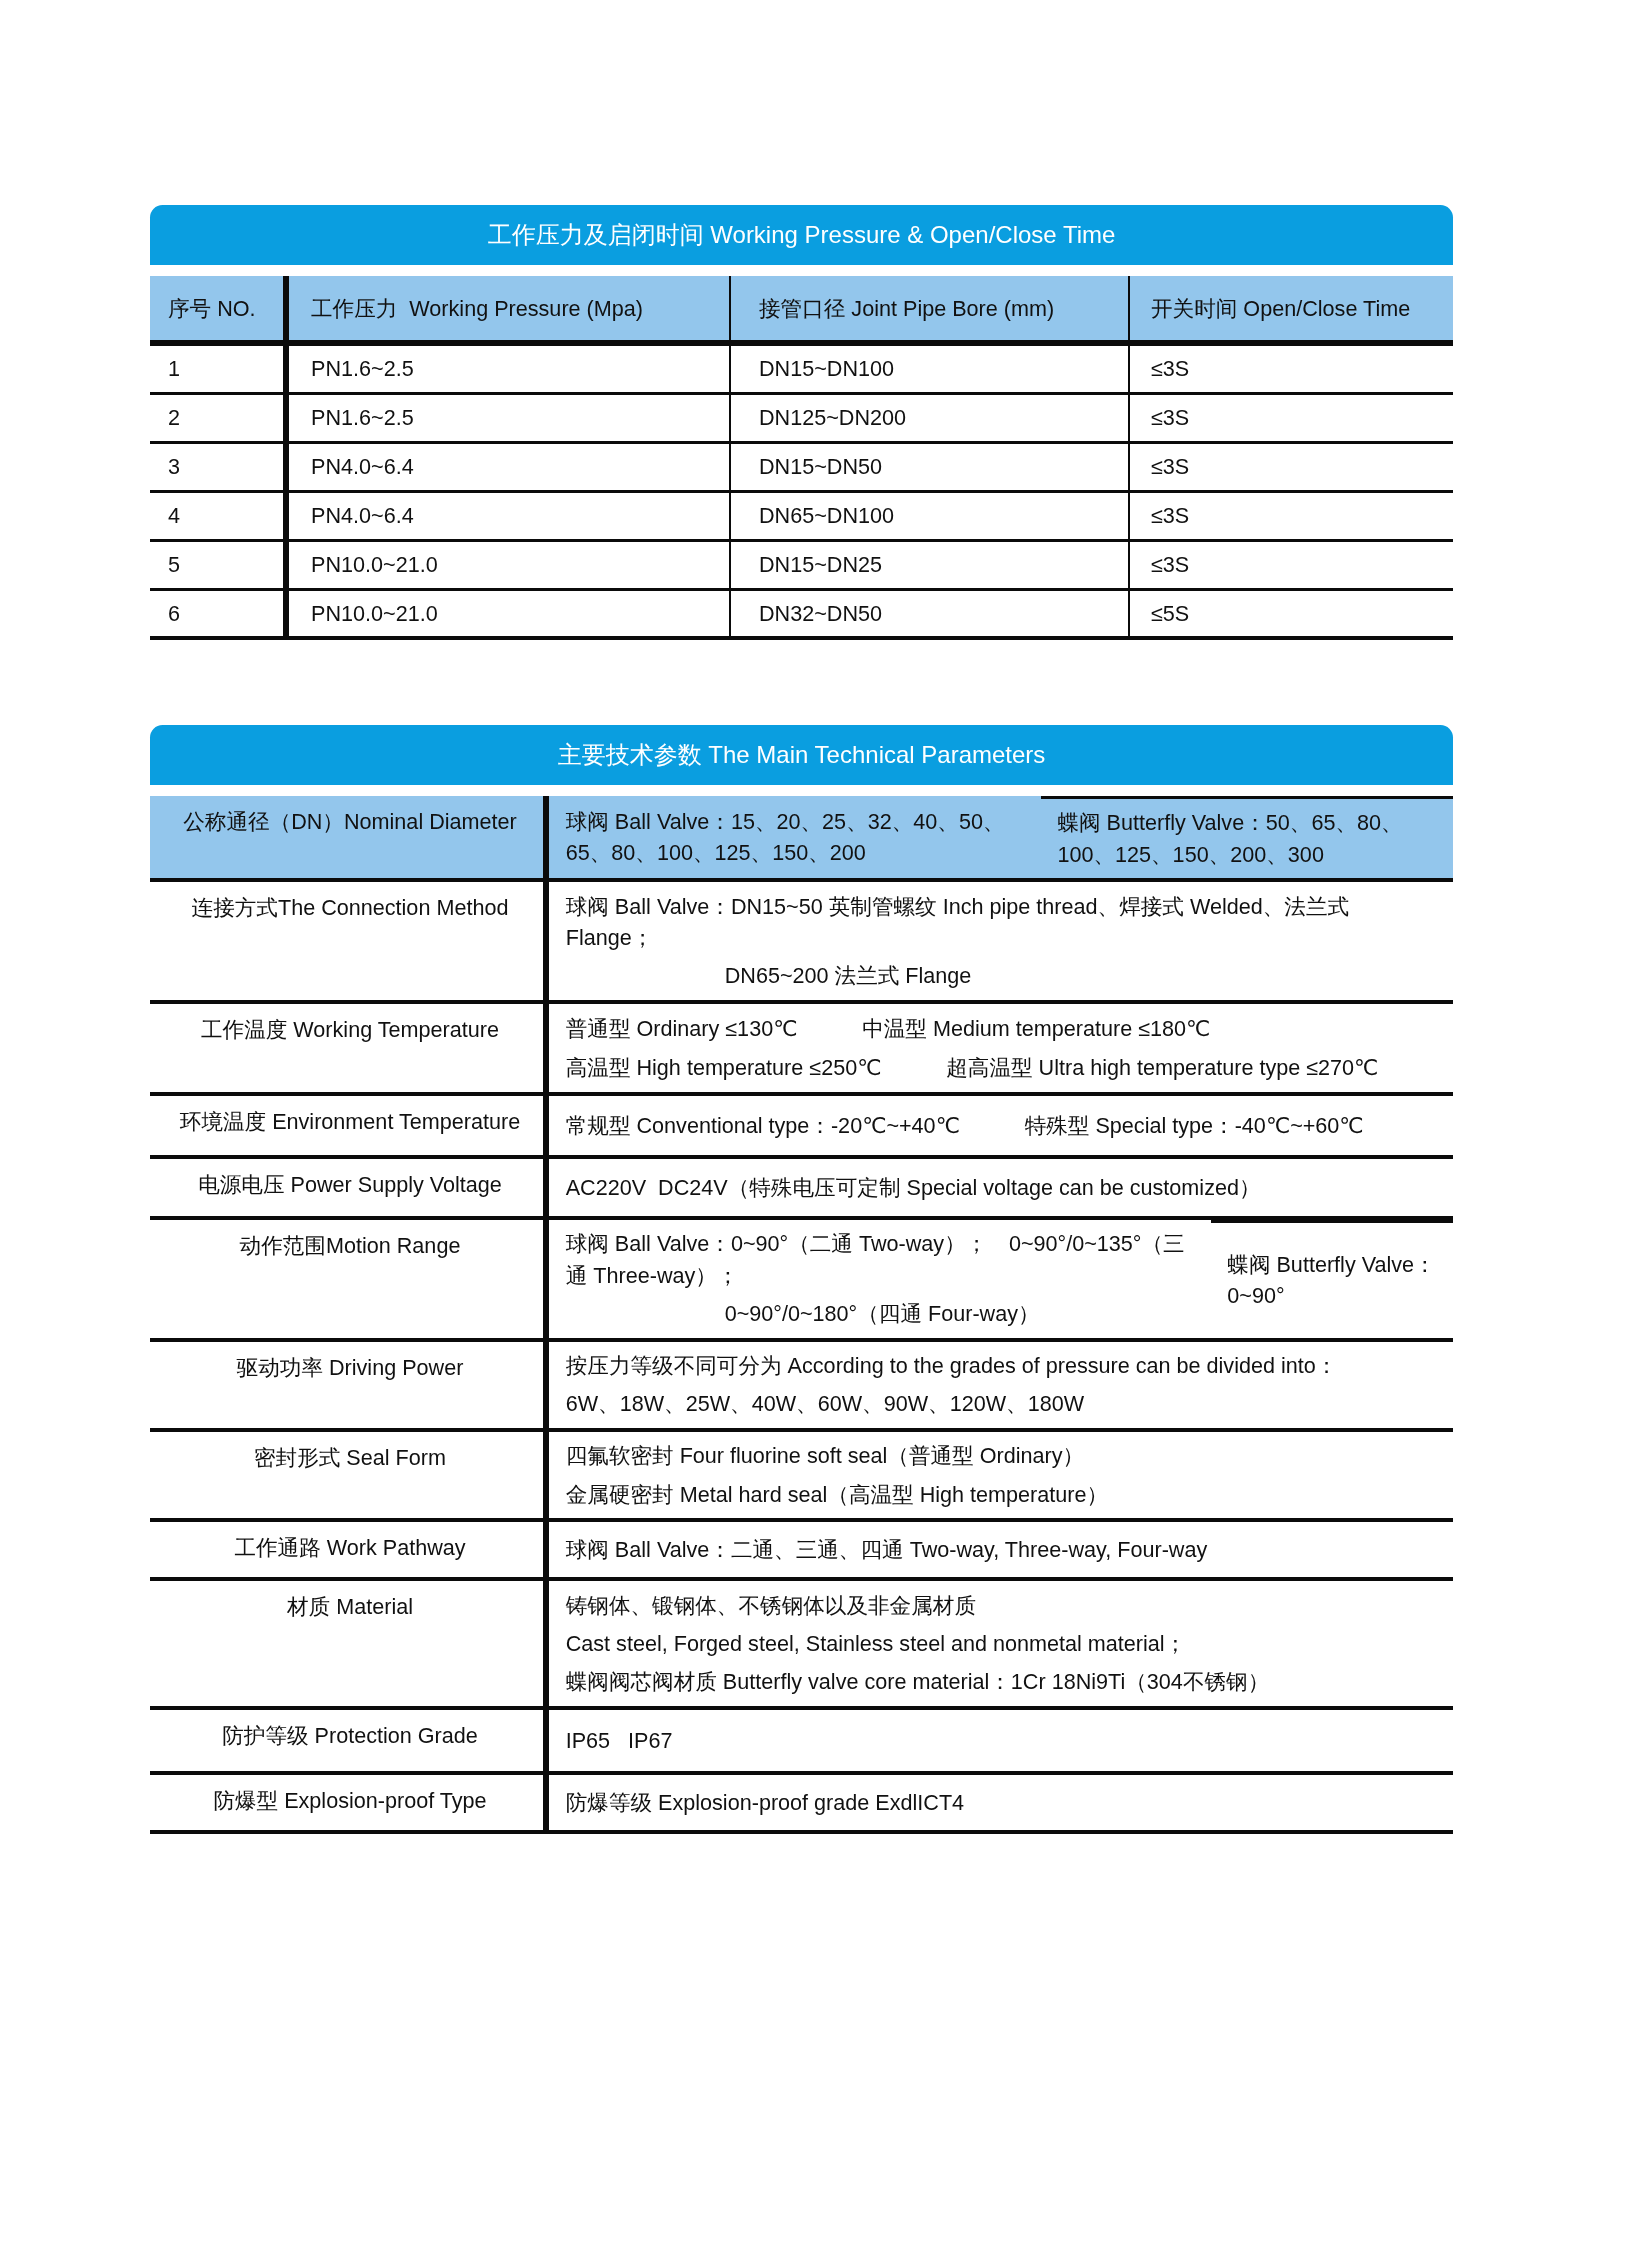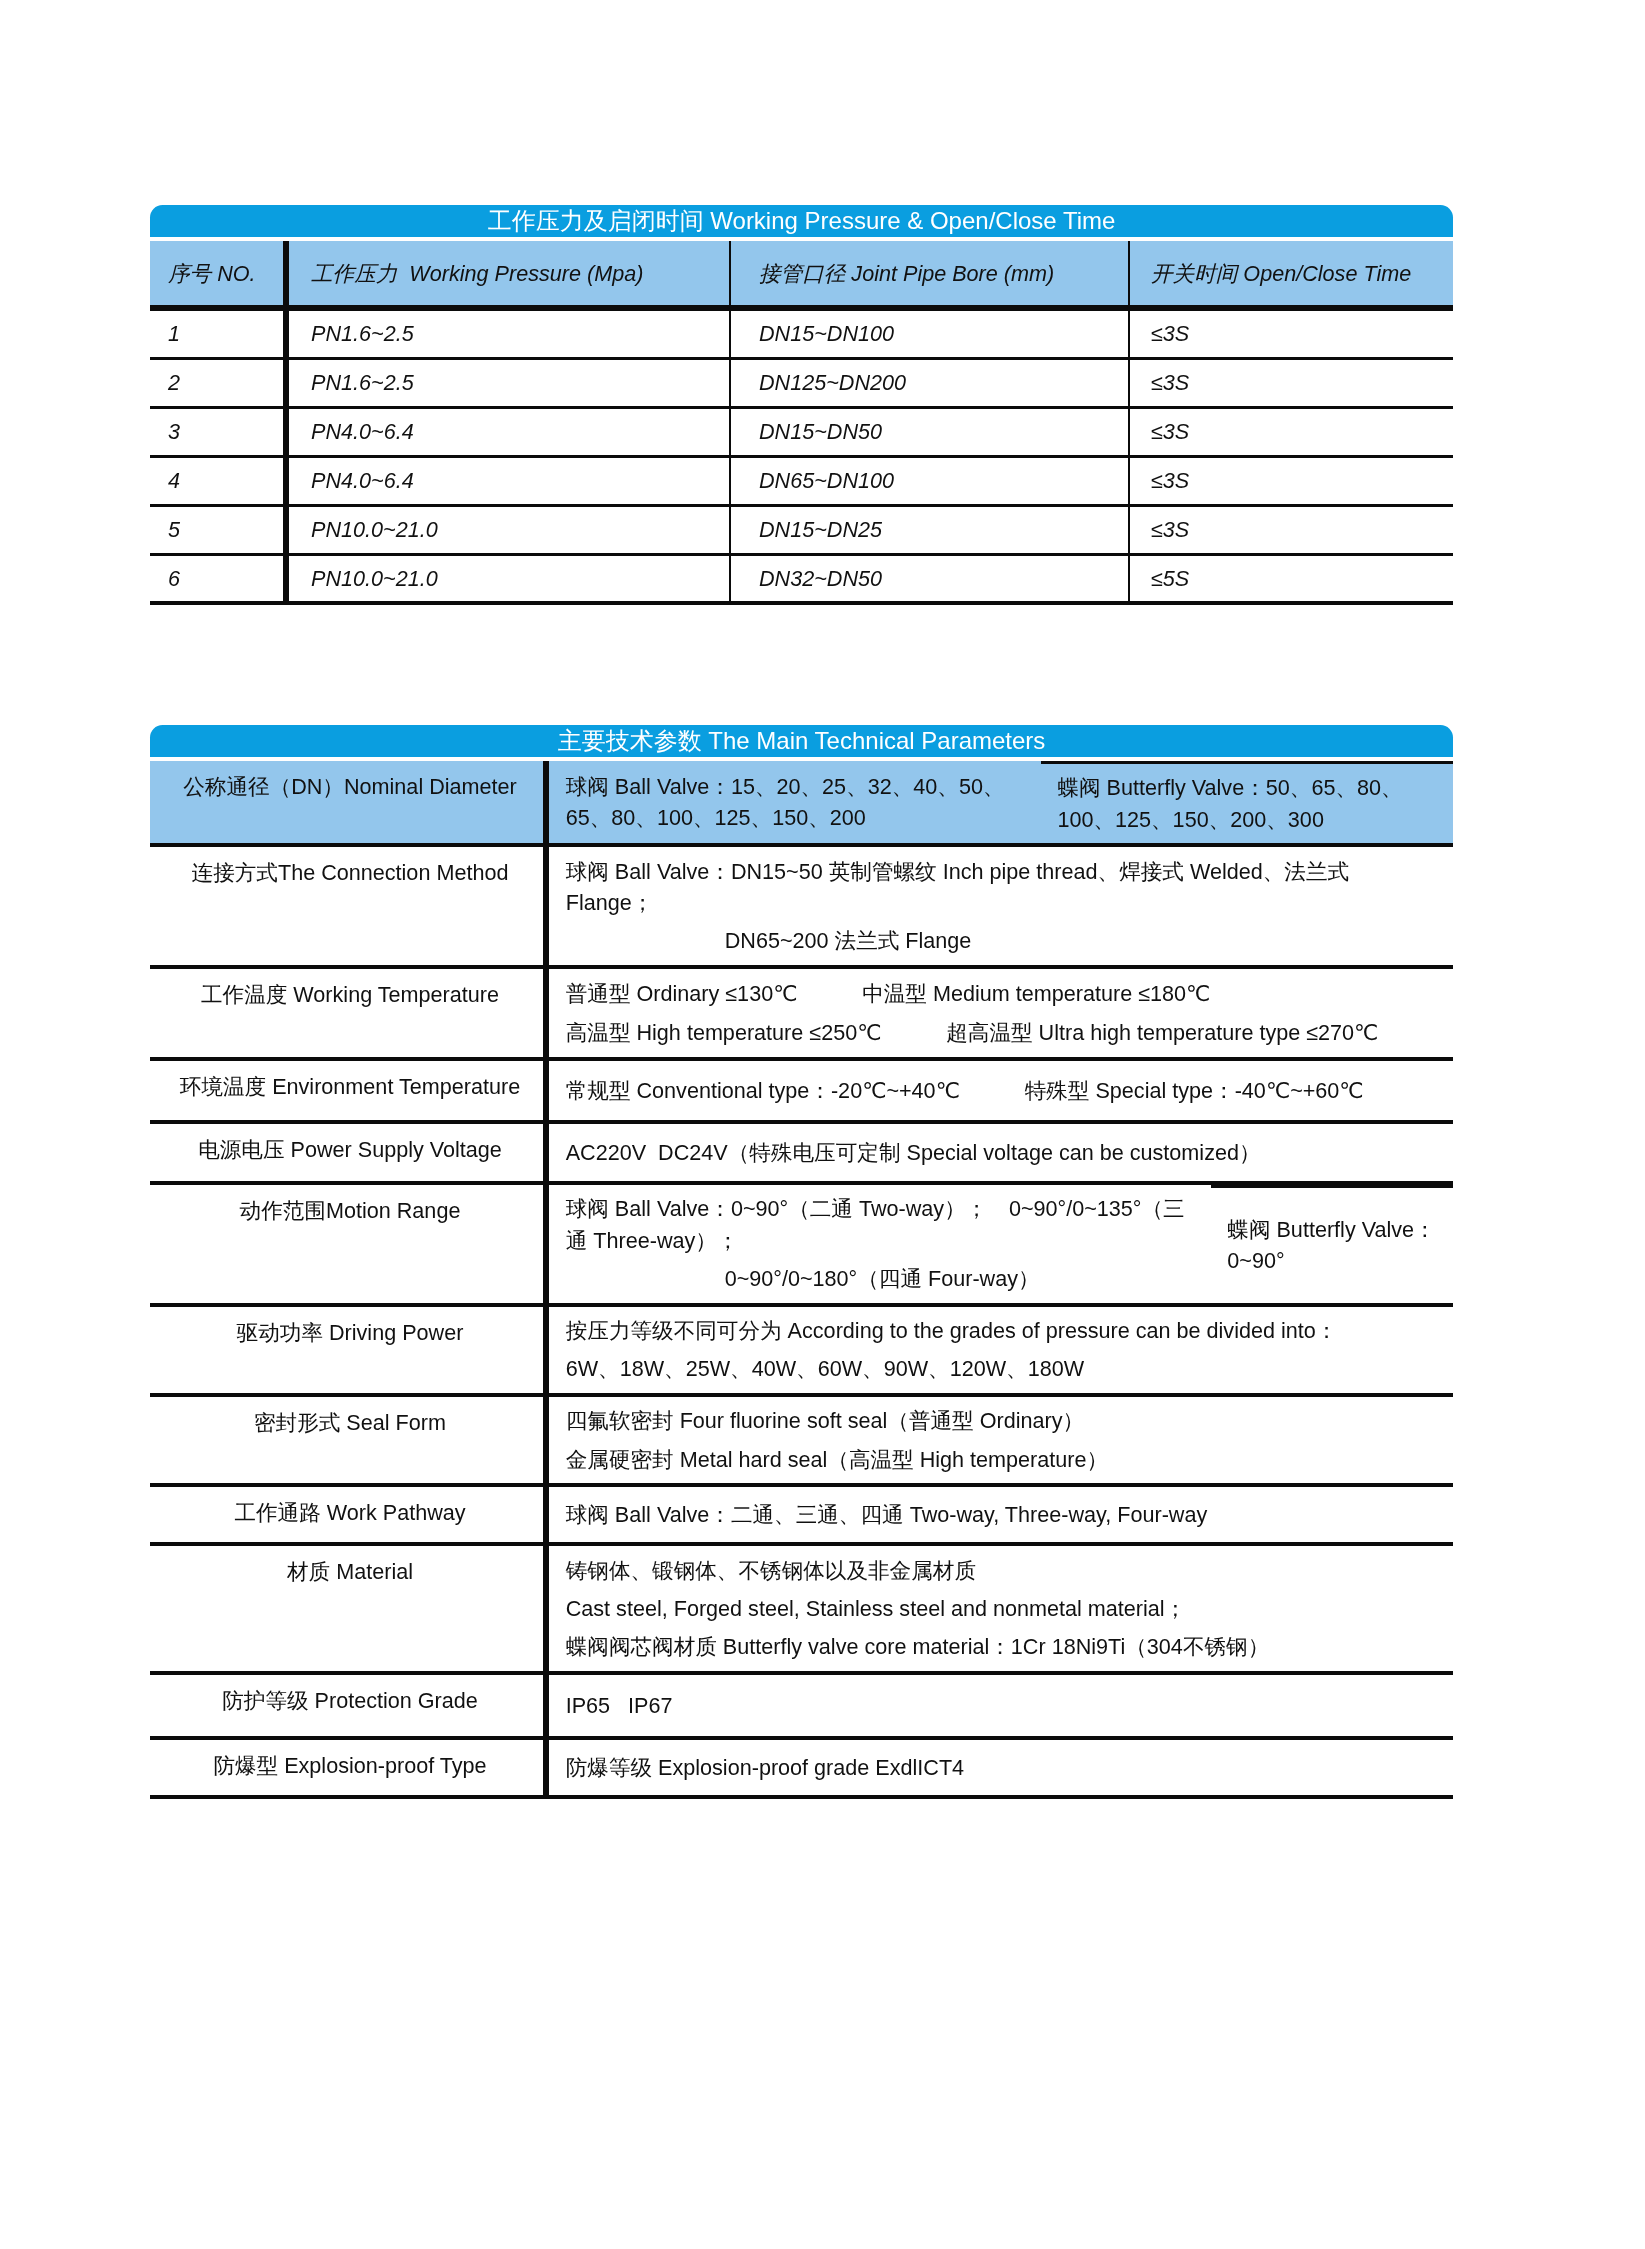--- a/index.html
+++ b/index.html
@@ -9,35 +9,35 @@
     position: relative;
     font-family: "Liberation Sans", "DejaVu Sans", sans-serif;
     color: #111111;
     font-size: 21.6px;
   }
   .tbl { position: absolute; left: 150px; width: 1303px; }
   #table1 { top: 205px; }
   #table2 { top: 725px; }
 
   .title-bar {
-    height: 32px;
+    height: 60px;
     background: #0A9EE0;
     border-radius: 12.5px 12.5px 0 0;
     color: #ffffff;
     font-size: 24px;
     display: flex; align-items: center; justify-content: center;
-    margin-bottom: 4px;
+    margin-bottom: 11px;
   }
 
   
   .t1-row { display: flex; border-bottom: 3.5px solid #0b0b0b; background: #ffffff; }
   .t1-row.hdr { background: #93C6EC; min-height: 70px; border-bottom: 6.3px solid #0b0b0b; }
   .t1-row.data { min-height: 49px; }
   .t1-row.last { border-bottom: 4.9px solid #0b0b0b; }
-  .t1-c { display: flex; align-items: center; white-space: pre-wrap; font-style: italic; }
+  .t1-c { display: flex; align-items: center; white-space: pre-wrap; }
   .t1-c1 { width: 139px; border-right: 6.3px solid #0b0b0b; padding-left: 18px; }
   .t1-c2 { width: 442px; border-right: 2.1px solid #0b0b0b; padding-left: 22px; }
   .t1-c3 { width: 399px; border-right: 2.1px solid #0b0b0b; padding-left: 28px; }
   .t1-c4 { flex: 1; padding-left: 21px; }
 
   
   .t2-row { display: flex; border-bottom: 4.2px solid #0b0b0b; background: #ffffff; }
   .t2-row.hl, .t2-row.hl .t2-label, .t2-row.hl .vcell { background: #93C6EC; }
   .t2-label {
     width: 399px;

